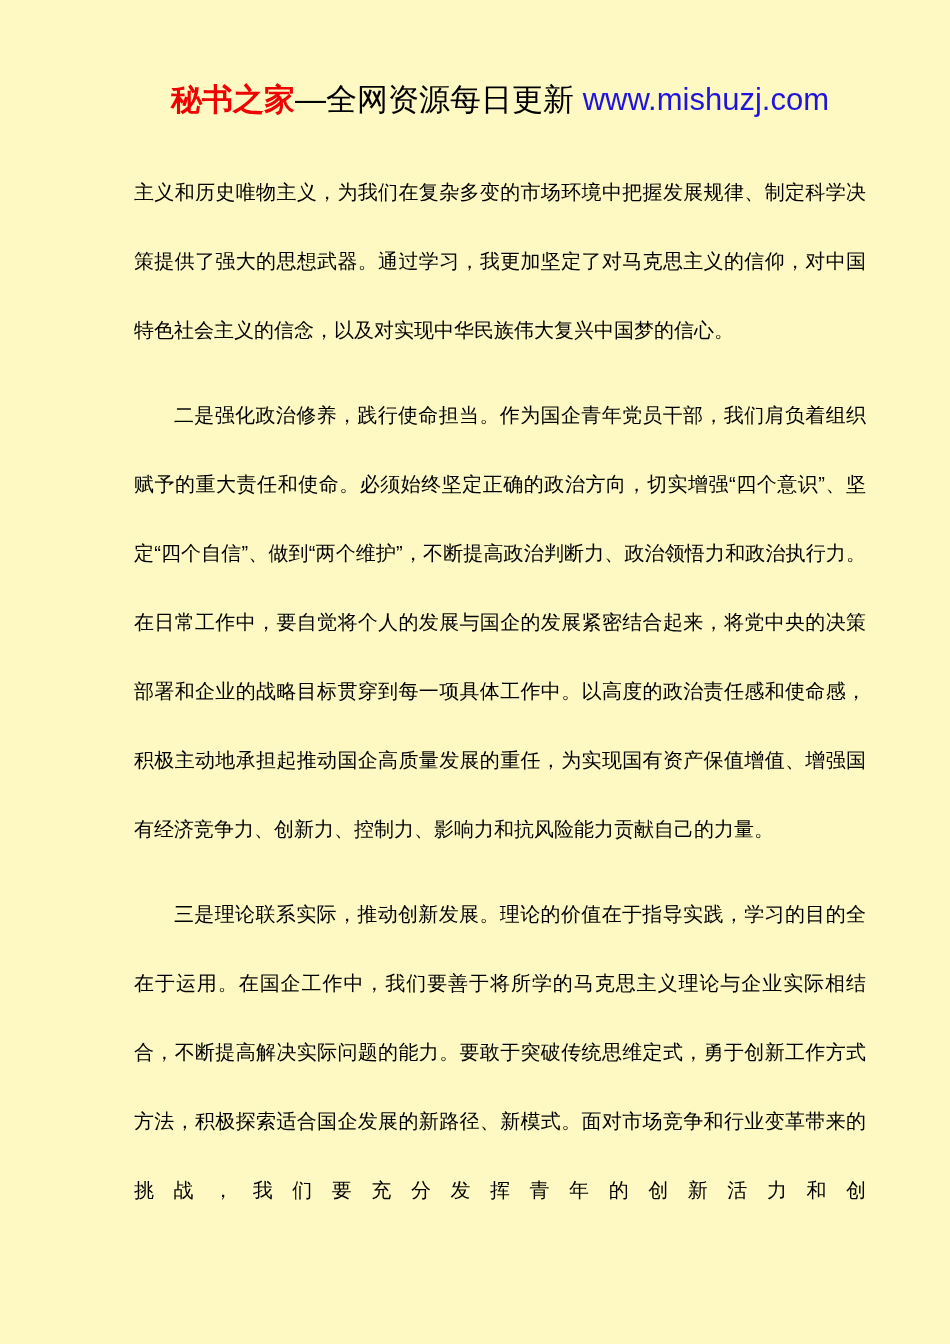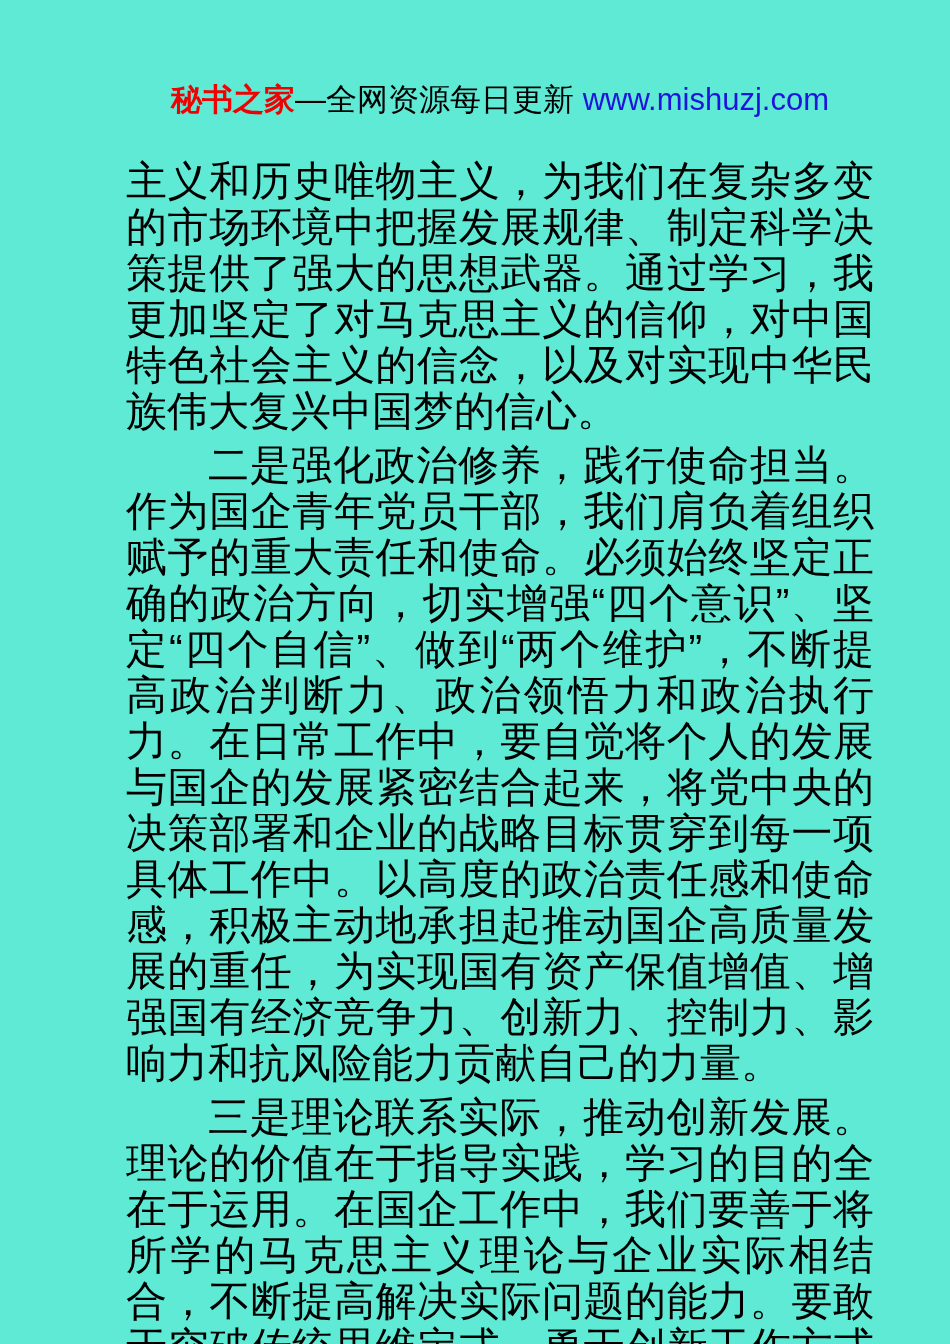--- a/index.html
+++ b/index.html
@@ -12,21 +12,21 @@
     height: 1344px;
     overflow: hidden;
     font-family: "Liberation Sans", sans-serif;
     color: #000000;
   }
   .page {
     box-sizing: border-box;
     width: 950px;
     height: 1344px;
     padding: 80px 68px 0 118px;
-    background: #5eead4;
+    background: #fef9c3;
   }
   .doc-header {
     text-align: center;
     font-size: 31px;
     line-height: 40px;
     white-space: nowrap;
     margin: 0 0 28px 0;
   }
   .doc-header .brand {
     color: #ee0202;
@@ -37,23 +37,23 @@
     font-weight: normal;
   }
   .doc-header .url {
     color: #1e14dc;
     font-weight: normal;
   }
   .doc-body {
     margin-top: 38px;
   }
   .para {
-    margin: 8px;
-    font-size: 41px;
-    line-height: 46px;
+    margin: 16px;
+    font-size: 20px;
+    line-height: 69px;
     text-align: justify;
     text-justify: inter-ideograph;
     word-break: break-all;
   }
   .para.indent {
     text-indent: 2em;
   }
   .para.cont {
     text-align-last: justify;
   }

